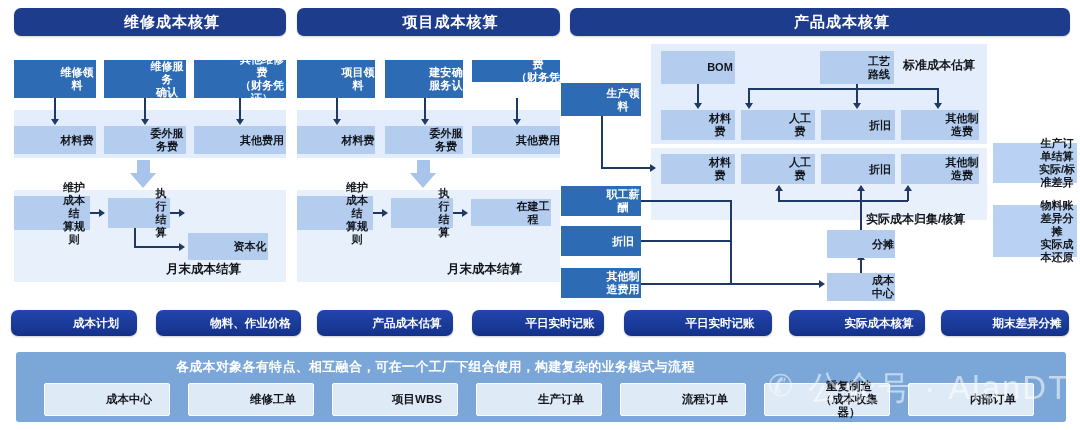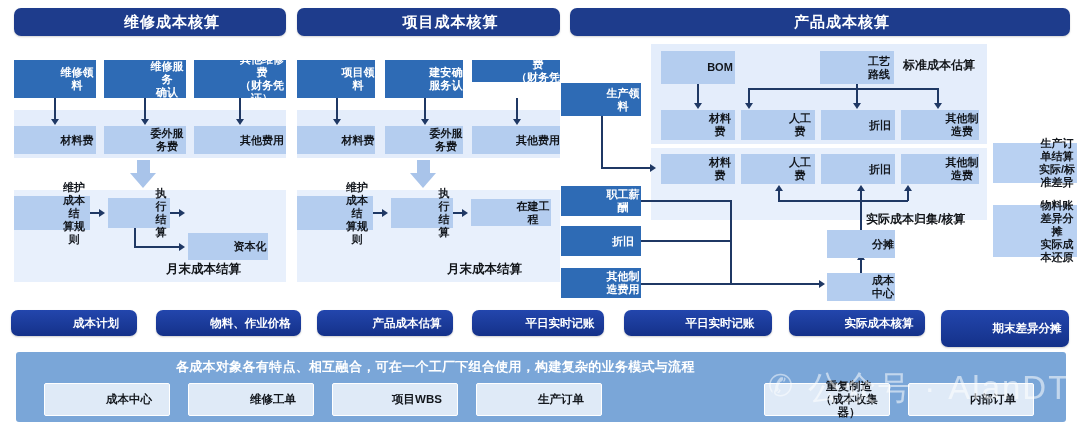--- a/index.html
+++ b/index.html
@@ -319,37 +319,40 @@
     <span>差异分摊</span>
     <span>实际成本还原</span>
   </div>
 
   <div class="abs cap-pill ctr" style="left:11px;top:310px;width:126px;height:26px;">成本计划</div>
   <div class="abs cap-pill ctr" style="left:156px;top:310px;width:145px;height:26px;">物料、作业价格</div>
   <div class="abs cap-pill ctr" style="left:317px;top:310px;width:136px;height:26px;">产品成本估算</div>
   <div class="abs cap-pill ctr" style="left:472px;top:310px;width:132px;height:26px;">平日实时记账</div>
   <div class="abs cap-pill ctr" style="left:624px;top:310px;width:148px;height:26px;">平日实时记账</div>
   <div class="abs cap-pill ctr" style="left:789px;top:310px;width:136px;height:26px;">实际成本核算</div>
-  <div class="abs cap-pill ctr" style="left:941px;top:310px;width:128px;height:37px;">期末差异分摊</div>
+  <div class="abs cap-pill ctr" style="left:941px;top:310px;width:128px;height:26px;">期末差异分摊</div>
 
   <div class="abs" id="object-band" style="left:16px;top:352px;width:1050px;height:70px;"></div>
 
   <div class="abs band-title" style="left:176px;top:358px;">各成本对象各有特点、相互融合，可在一个工厂下组合使用，构建复杂的业务模式与流程</div>
 
   <div class="abs obj-box ctr" style="left:44px;top:383px;width:126px;height:33px;">
     <span>成本中心</span>
   </div>
   <div class="abs obj-box ctr" style="left:188px;top:383px;width:126px;height:33px;">
     <span>维修工单</span>
   </div>
   <div class="abs obj-box ctr" style="left:332px;top:383px;width:126px;height:33px;">
     <span>项目WBS</span>
   </div>
   <div class="abs obj-box ctr" style="left:476px;top:383px;width:126px;height:33px;">
     <span>生产订单</span>
+  </div>
+  <div class="abs obj-box ctr" style="left:620px;top:383px;width:126px;height:33px;">
+    <span>流程订单</span>
   </div>
   <div class="abs obj-box ctr" style="left:764px;top:383px;width:126px;height:33px;flex-direction:column;">
     <span>重复制造</span>
     <span>（成本收集器）</span>
   </div>
   <div class="abs obj-box ctr" style="left:908px;top:383px;width:126px;height:33px;">
     <span>内部订单</span>
   </div>
 
   <div id="wm-logo" style="left:768px;top:368px;">✆</div>

